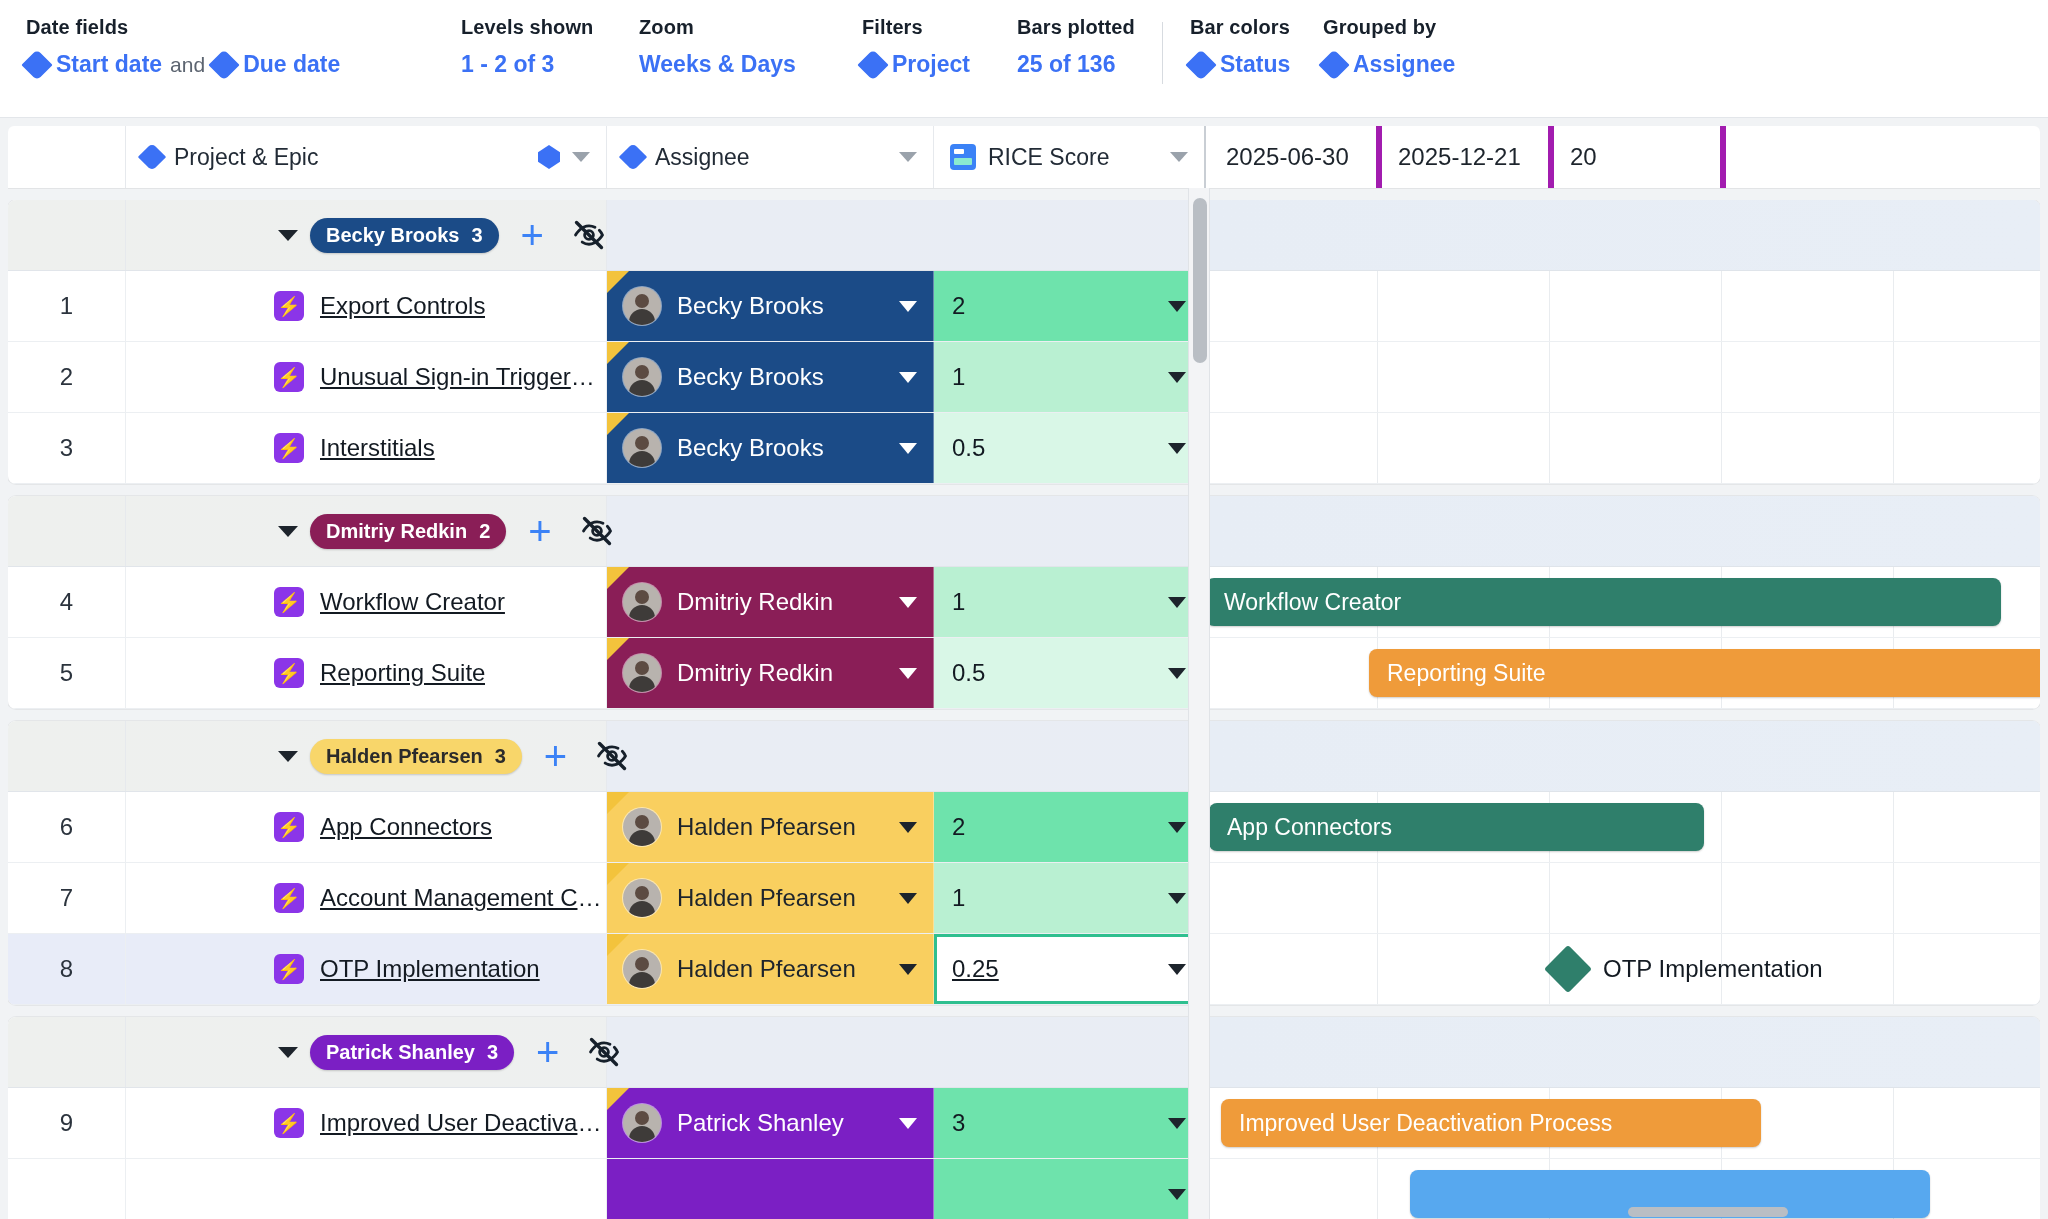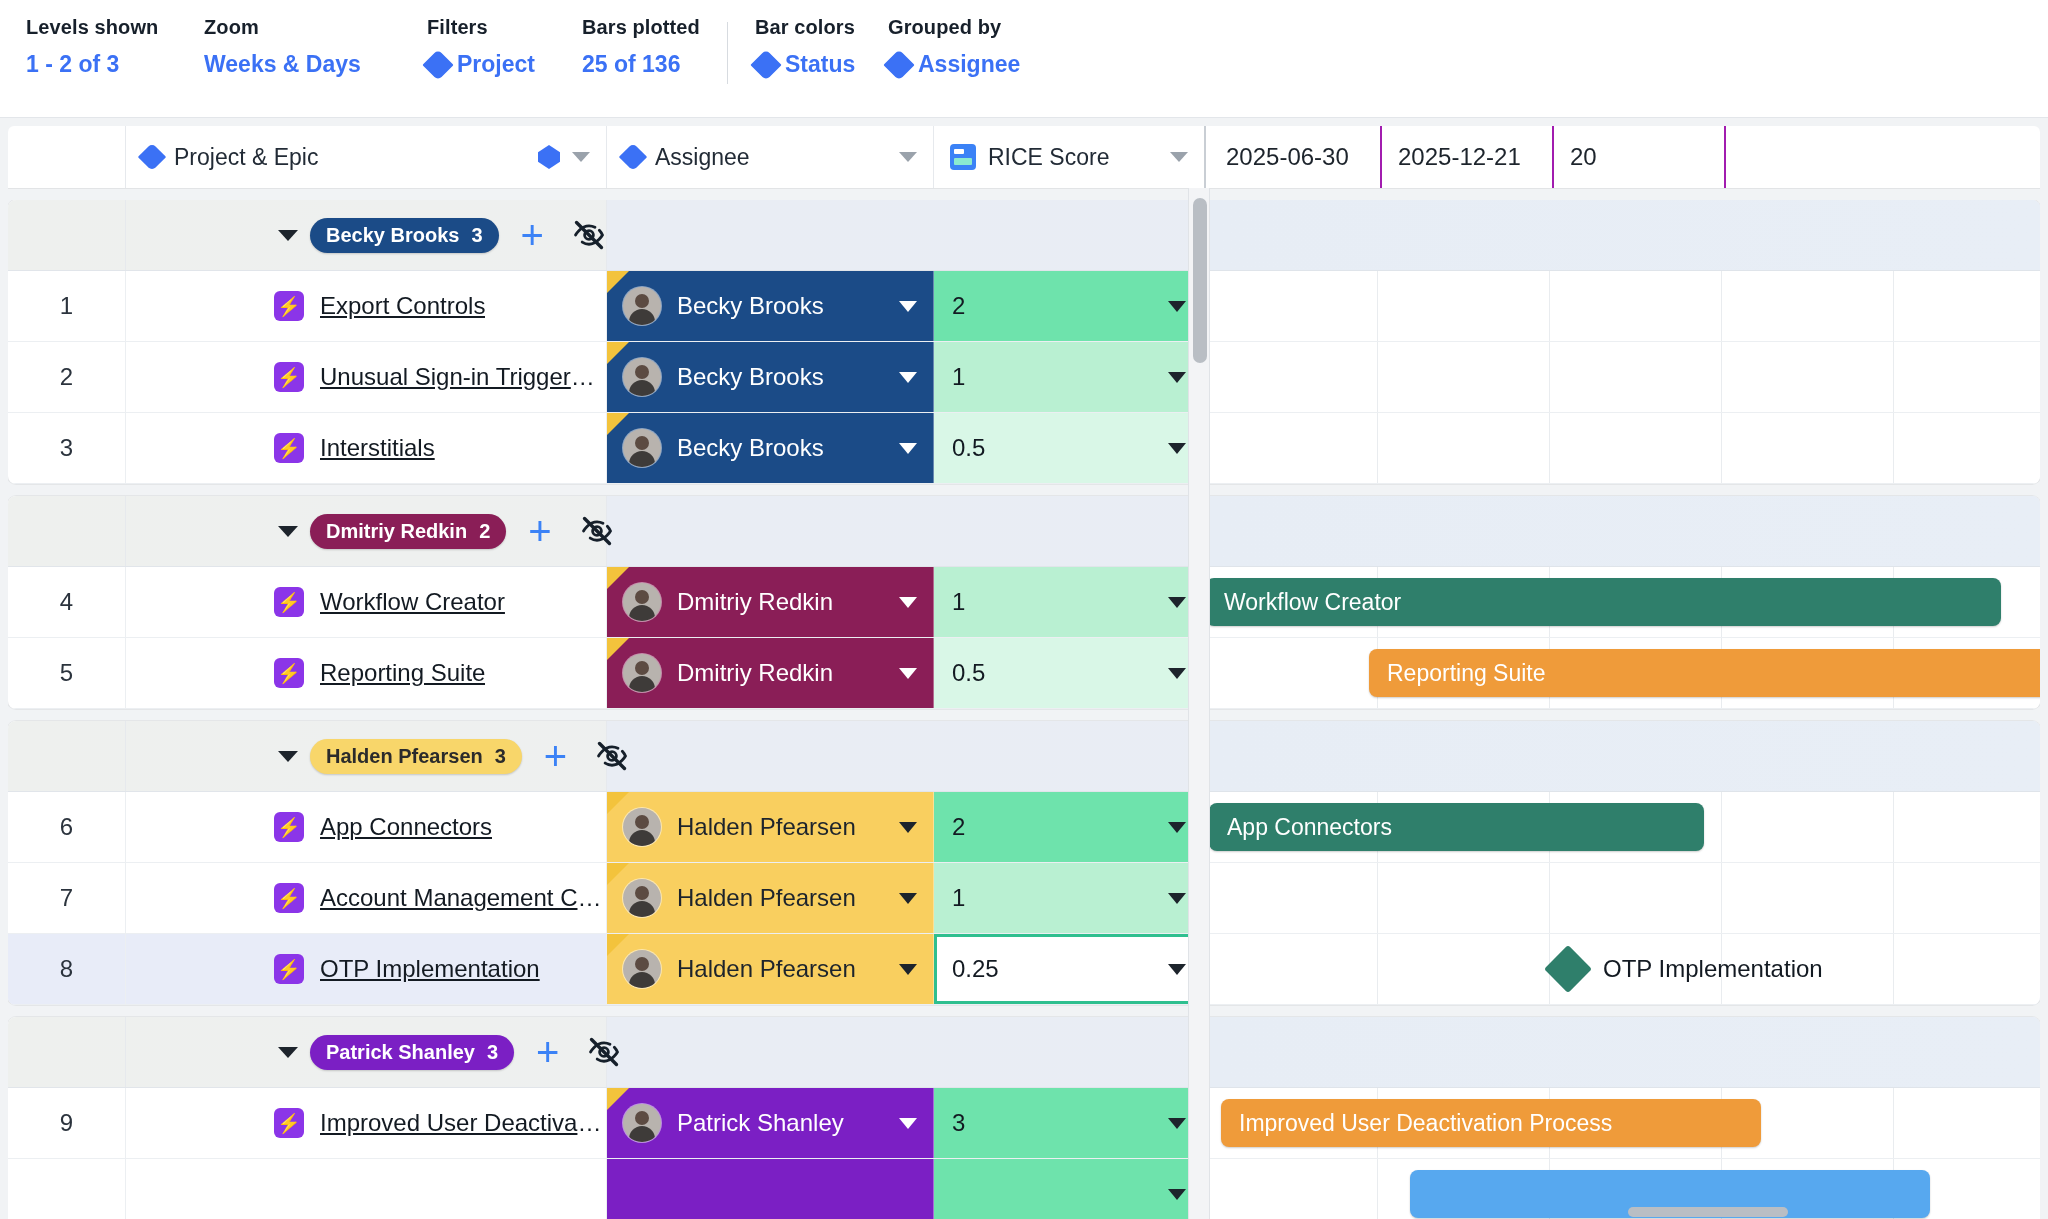--- a/index.html
+++ b/index.html
@@ -102,21 +102,21 @@
   }
 
   .tl-head {
     position: absolute; top: 8px; left: 1210px;
     height: 62px; display: flex; align-items: center;
     z-index: 31;
   }
   .tl-cell {
     width: 172px; height: 62px; display: flex; align-items: center;
     padding-left: 16px; font-size: 24px; color: #1d242c;
-    border-right: 2px solid #a21caf; background: #fff;
+    border-right: 6px solid #a21caf; background: #fff;
   }
 
   
   .body {
     position: absolute; top: 70px; left: 8px;
     width: 2032px; height: 1031px;
     overflow: hidden;
     margin-top: 12px;
   }
   .group {
@@ -217,21 +217,21 @@
   .caret-d {
     margin-left: auto; width: 0; height: 0;
     border-left: 9px solid transparent; border-right: 9px solid transparent;
     border-top: 11px solid #1d242c;
   }
   .c-rice {
     width: 272px; display: flex; align-items: center;
     padding: 0 18px; font-size: 24px; color: #131a22;
     border-right: 2px solid #c9ced4; position: relative;
   }
-  .c-rice.sel { outline: 3px solid #2fbf8f; outline-offset: -3px; }
+  .c-rice.sel { outline: 3px solid #2fbf8f; outline-offset: -3px; text-decoration: underline; }
   .c-rice .handle {
     position: absolute; right: -6px; bottom: -6px;
     width: 12px; height: 12px; background: #0b2239;
   }
   .c-tl { flex: 1; position: relative; background: #fff; }
   .row.selected .c-num, .row.selected .c-task { background: #e8ecf8; }
 
   
   .tl-canvas {
     position: absolute; inset: 0;
@@ -279,20 +279,30 @@
   }
   .hthumb {
     position: absolute; left: 418px; top: 2px; width: 160px; height: 10px;
     background: #b9bec4; border-radius: 5px;
   }
 </style>
 </head>
 <body>
 
 <div class="toolbar">
+  <div class="tb-group" style="width:435px">
+    <div class="tb-label">Date fields</div>
+    <div class="tb-value">
+      <span class="diamond"></span>
+      <span>Start date</span>
+      <span class="plain">and</span>
+      <span class="diamond"></span>
+      <span>Due date</span>
+    </div>
+  </div>
 
   <div class="tb-group" style="width:178px">
     <div class="tb-label">Levels shown</div>
     <div class="tb-value">1 - 2 of 3</div>
   </div>
 
   <div class="tb-group" style="width:223px">
     <div class="tb-label">Zoom</div>
     <div class="tb-value">Weeks &amp; Days</div>
   </div>

